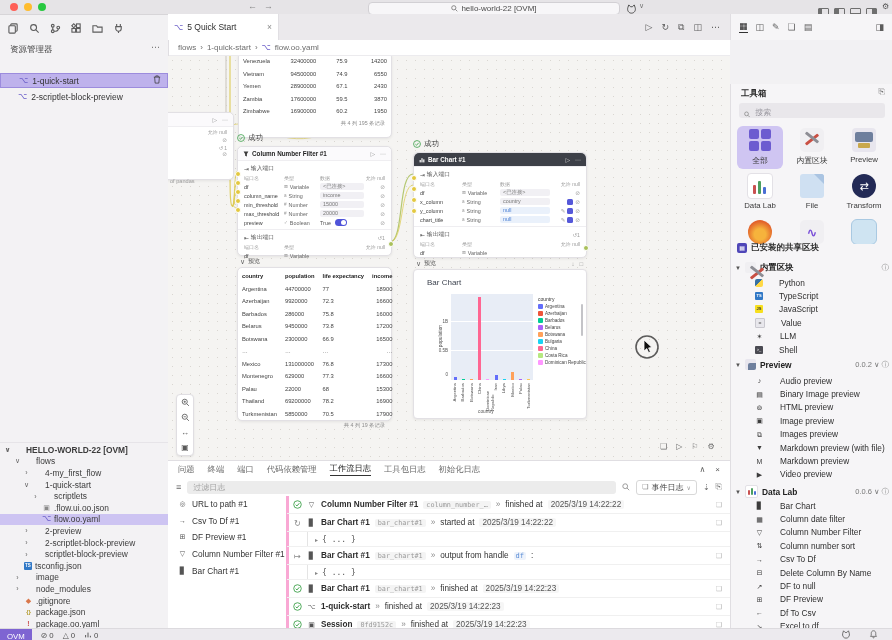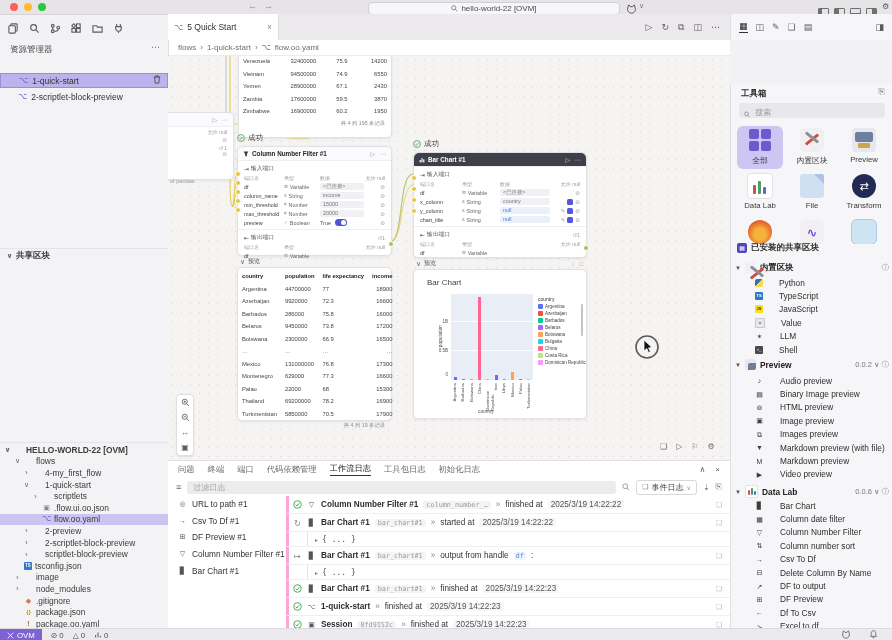--- a/index.html
+++ b/index.html
@@ -164,21 +164,21 @@
       font-size:8px;color:#555;}
   .subrow .guide{position:absolute;left:20px;width:1px;height:14px;background:#e4e4e4;}
   .stic{width:9px;height:9px;flex:0 0 auto;display:flex;align-items:center;justify-content:center;}
   .stic[data-st="ok"]{color:#3fa24c;}
   .stic[data-st="run"],.stic[data-st="out"]{color:#8a8a8a;}
   .nic{width:9px;text-align:center;font-size:7px;color:#555;}
   .handlechip{color:#5b8dd6;background:#eef3fb;border-radius:2px;padding:0 2px;font-family:"DejaVu Sans Mono",monospace;font-size:7px;}
   
   .statusbar{left:0;top:628px;width:892px;height:12px;background:#eceaee;border-top:1px solid #dcdade;
       display:flex;align-items:center;font-size:7.8px;color:#4c4c4c;}
-  .ovm{height:12px;background:#7e64d2;color:#fff;display:flex;align-items:center;gap:3px;padding:0 7px;font-size:7.8px;}
+  .ovm{height:12px;background:#7e64d2;color:#fff;display:flex;align-items:center;gap:3px;padding:0 7px;font-size:7.8px;flex-direction:column;}
   .sb-ic{display:flex;align-items:center;gap:2px;margin-left:9px;}
   .sb-right{margin-left:auto;display:flex;gap:18px;padding-right:14px;color:#5c5c5c;font-size:8px;}
   
   .cursorwrap{position:absolute;pointer-events:none;}
 </style>
 </head>
 <body>
 
 <div class="app">
 
@@ -288,24 +288,20 @@
     <div class="wsrow" style="top:33px" data-sel="1">
       <span class="flowglyph">⌥</span>
       <span>1-quick-start</span>
       <span class="trash"><svg width="8" height="9" viewBox="0 0 10 11">
             <path d="M1 2.5 h8 M3.5 2.5 v-1.5 h3 v1.5 M2 2.5 l0.7 7.5 h4.6 l0.7 -7.5" fill="none" stroke="#333" stroke-width="0.9"></path>
           </svg></span>
     </div>
     <div class="wsrow" style="top:49px" data-sel="0">
       <span class="flowglyph">⌥</span>
       <span>2-scriptlet-block-preview</span>
-    </div>
-    <div class="secrow" style="top:208px;border-top:1px solid #e6e4e8">
-      <span class="arrow">∨</span>
-      <span>共享区块</span>
     </div>
     <div class="abs" style="left:0;top:402px;width:168px;border-top:1px solid #e6e4e8;padding-top:1px">
       <div class="trow" data-level="0" data-sel="0">
         <span class="arrow">∨</span>
         <span class="ficon" data-kind="root"></span>
         <span style="white-space:nowrap">HELLO-WORLD-22 [OVM]</span>
       </div>
         <div class="trow" data-level="1" data-sel="0">
         <span class="arrow">∨</span>
         <span class="ficon" data-kind="folder"></span>
@@ -1081,21 +1077,21 @@
         <div class="bitem">
         <span class="bic" data-kind="g">→</span>
         <span style="white-space:nowrap">Csv To Df</span>
       </div>
         <div class="bitem">
         <span class="bic" data-kind="g">⊟</span>
         <span style="white-space:nowrap">Delete Column By Name</span>
       </div>
         <div class="bitem">
         <span class="bic" data-kind="g">↗</span>
-        <span style="white-space:nowrap">DF to output</span>
+        <span style="white-space:nowrap">DF to null</span>
       </div>
         <div class="bitem">
         <span class="bic" data-kind="g">⊞</span>
         <span style="white-space:nowrap">DF Preview</span>
       </div>
         <div class="bitem">
         <span class="bic" data-kind="g">←</span>
         <span style="white-space:nowrap">Df To Csv</span>
       </div>
         <div class="bitem">

